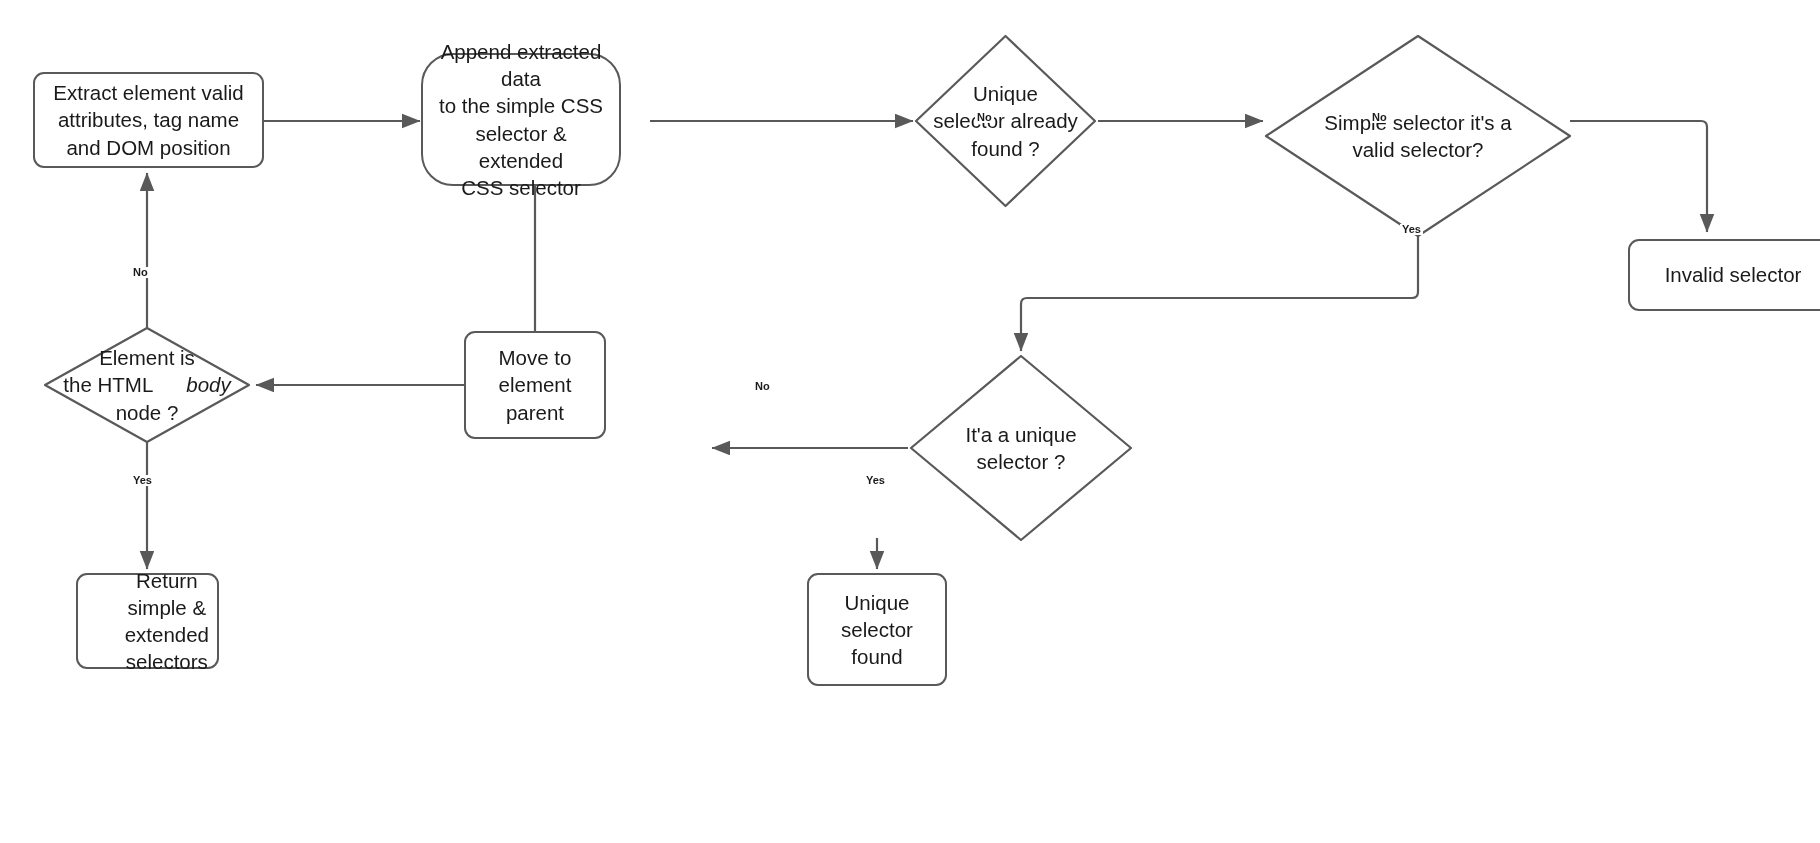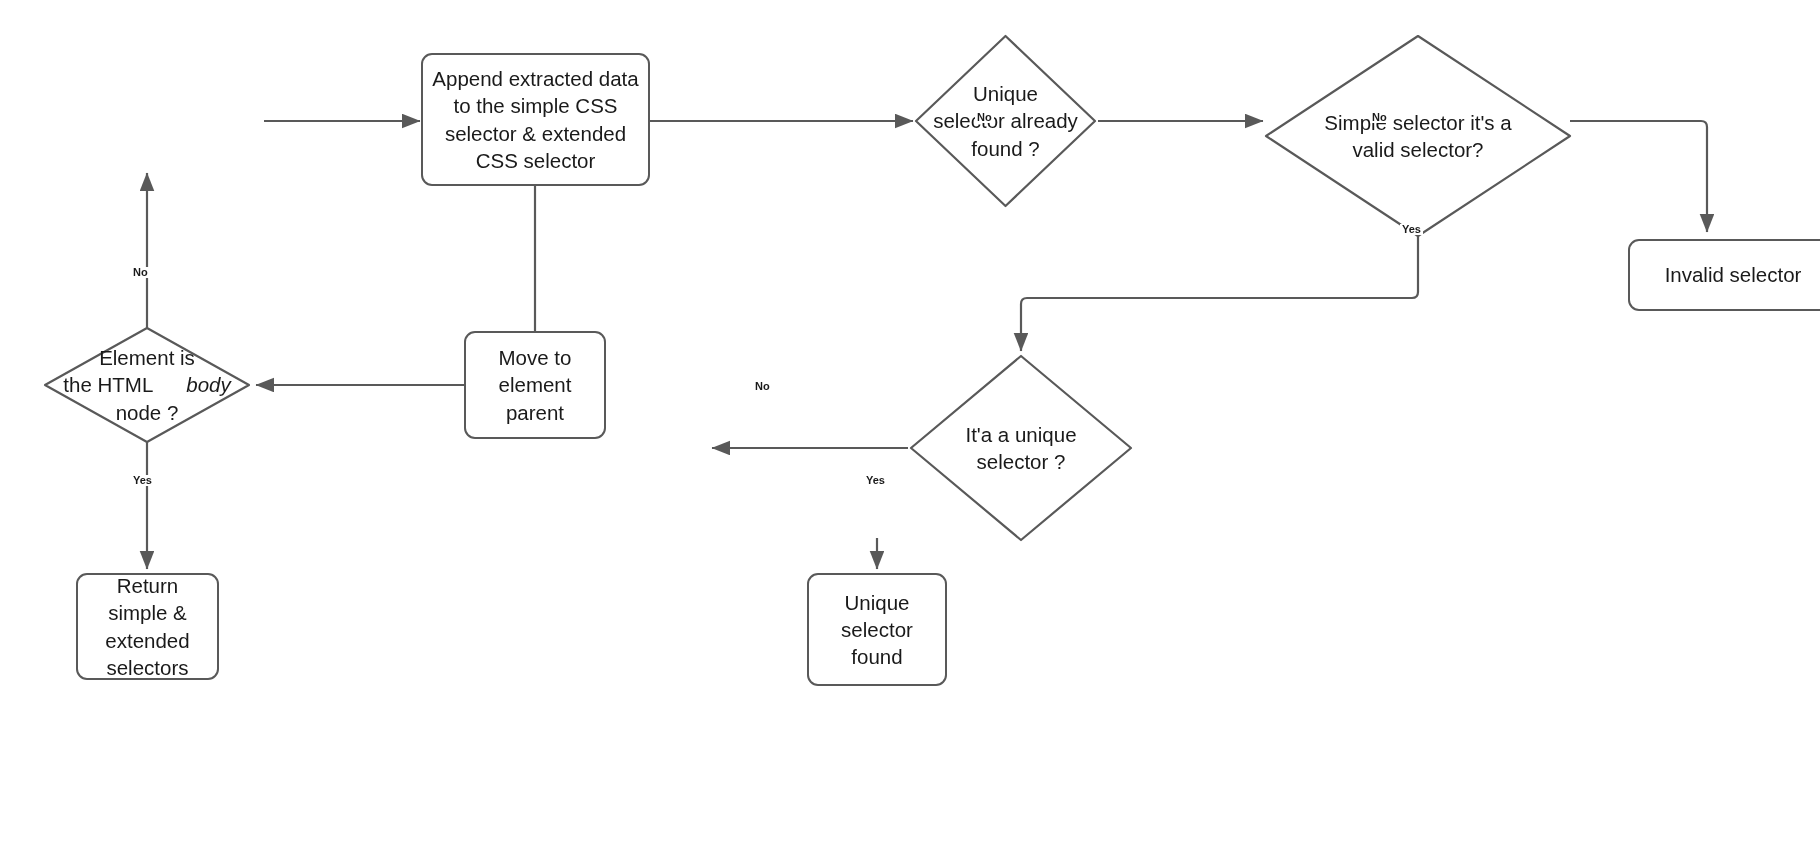--- a/index.html
+++ b/index.html
@@ -112,22 +112,29 @@
 
       <path d="M 147 330 L 147 173" marker-end="url(#arrow)"></path>
 
       <path d="M 147 438 L 147 569" marker-end="url(#arrow)"></path>
 
       <path d="M 877 538 L 877 569" marker-end="url(#arrow)"></path>
 
     </g>
   </svg>
 
-
-  <div class="node box" style="left:421px; top:53px; width:229px; height:133px;">
+  <div class="node box" style="left:33px; top:72px; width:231px; height:96px;">
+    <span>
+      <span>Extract element valid</span><br>
+      <span>attributes, tag name</span><br>
+      <span>and DOM position</span>
+    </span>
+  </div>
+
+  <div class="node box" style="left:421px; top:53px; width:200px; height:133px;border-radius:32px;">
     <span>
       <span>Append extracted data</span><br>
       <span>to the simple CSS</span><br>
       <span>selector &amp; extended</span><br>
       <span>CSS selector</span>
     </span>
   </div>
 
   <div class="diamond-wrap" style="left:913px; top:33px; width:185px; height:176px;">
     <svg width="185" height="176" viewBox="0 0 185 176" xmlns="http://www.w3.org/2000/svg">
@@ -184,21 +191,21 @@
     </svg>
     <div class="diamond-label">
       <span>
         <span>Element is</span><br>
         <span>the HTML </span><span class="italic">body</span><br>
         <span>node ?</span>
       </span>
     </div>
   </div>
 
-  <div class="node box" style="left:76px; top:573px; width:143px; height:107px;">
+  <div class="node box" style="left:76px; top:573px; width:143px; height:96px;justify-content:flex-end;">
     <span>
       <span>Return</span><br>
       <span>simple &amp;</span><br>
       <span>extended</span><br>
       <span>selectors</span>
     </span>
   </div>
 
   <div class="node box" style="left:807px; top:573px; width:140px; height:113px;">
     <span>

